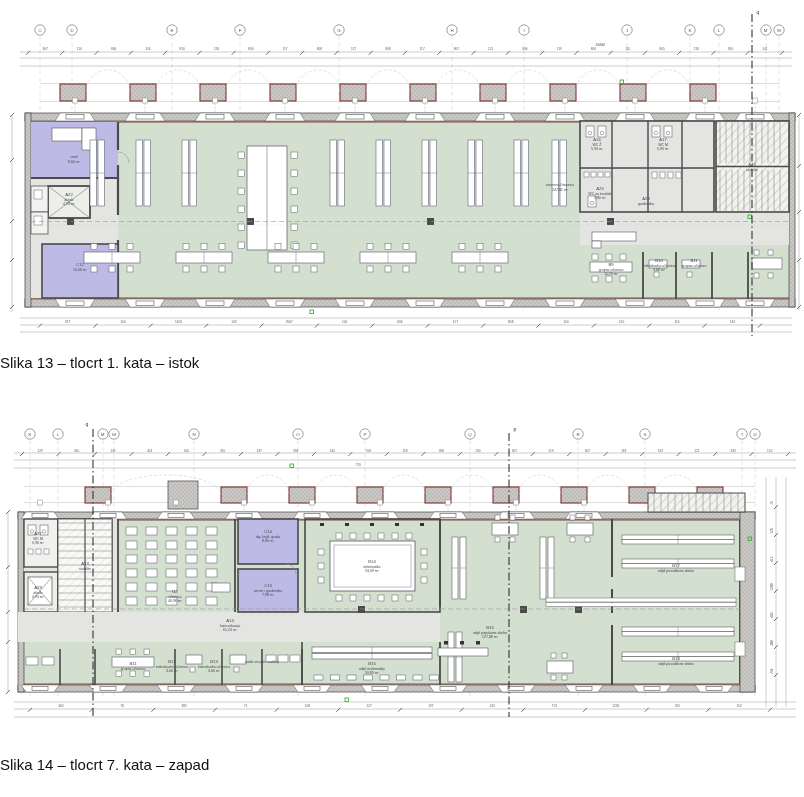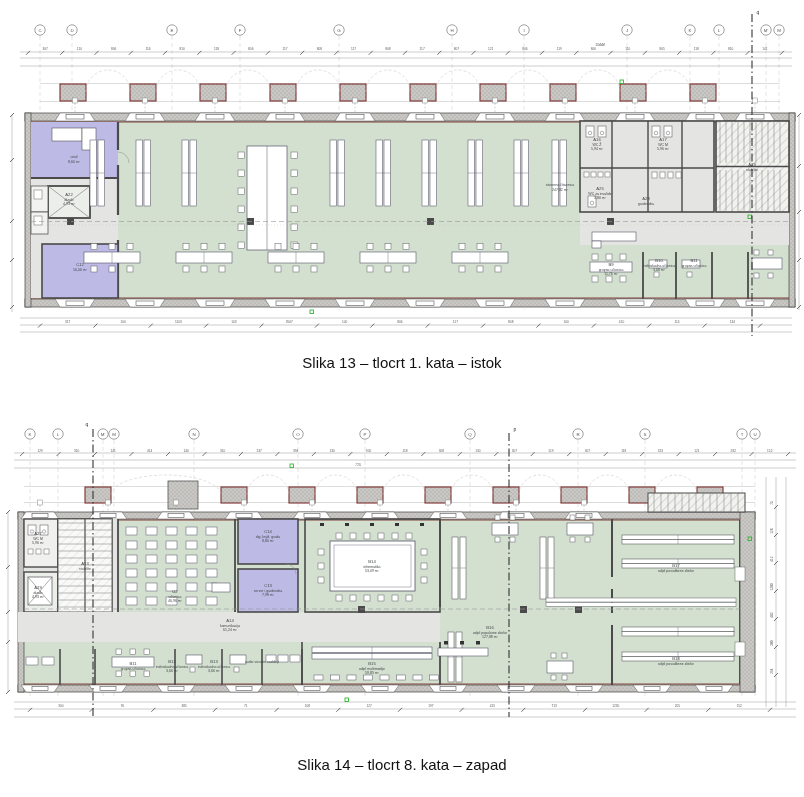--- a/index.html
+++ b/index.html
@@ -1,18 +1,18 @@
 <!DOCTYPE html>
 <html><head>
 <meta charset="utf-8">
 <style>
   html,body{margin:0;padding:0;background:#fff;}
   body{width:804px;height:797px;overflow:hidden;font-family:"Liberation Sans",sans-serif;}
   figure{margin:0;}
-  .caption{text-align:center;font-size:15px;color:#111;margin-top:8px;line-height:20px;}
+  .caption{font-size:15px;color:#111;margin-top:8px;line-height:20px;}
   svg{display:block;}
   #fig2{margin-top:44px;}
   text{font-family:"Liberation Sans",sans-serif;}
 </style>
 </head>
 <body>
 
 <div class="page">
 
   <figure id="fig1">
@@ -979,16 +979,16 @@
           <text x="214" y="255.2" font-size="3.5" fill="#44474a" text-anchor="middle">3,66 m²</text>
           <text x="262" y="246" font-size="3.5" fill="#44474a" text-anchor="middle">audio vizualni sadržaji</text>
         </g>
       <g id="p2-section">
           <line x1="93" y1="12" x2="93" y2="300" stroke="#333" stroke-width="1.1" stroke-dasharray="8 3 1.5 3"></line>
           <text x="87" y="9" font-size="5" fill="#333" text-anchor="middle">q</text>
           <line x1="509" y1="16" x2="509" y2="300" stroke="#333" stroke-width="1.1" stroke-dasharray="8 3 1.5 3"></line>
           <text x="515" y="14" font-size="5" fill="#333" text-anchor="middle">p</text>
         </g>
     </svg>
-    <figcaption class="caption">Slika 14 – tlocrt 8. kata – zapad</figcaption>
+    <figcaption class="caption">Slika 14 – tlocrt 7. kata – zapad</figcaption>
   </figure>
 
 </div>
 
 </body></html>

